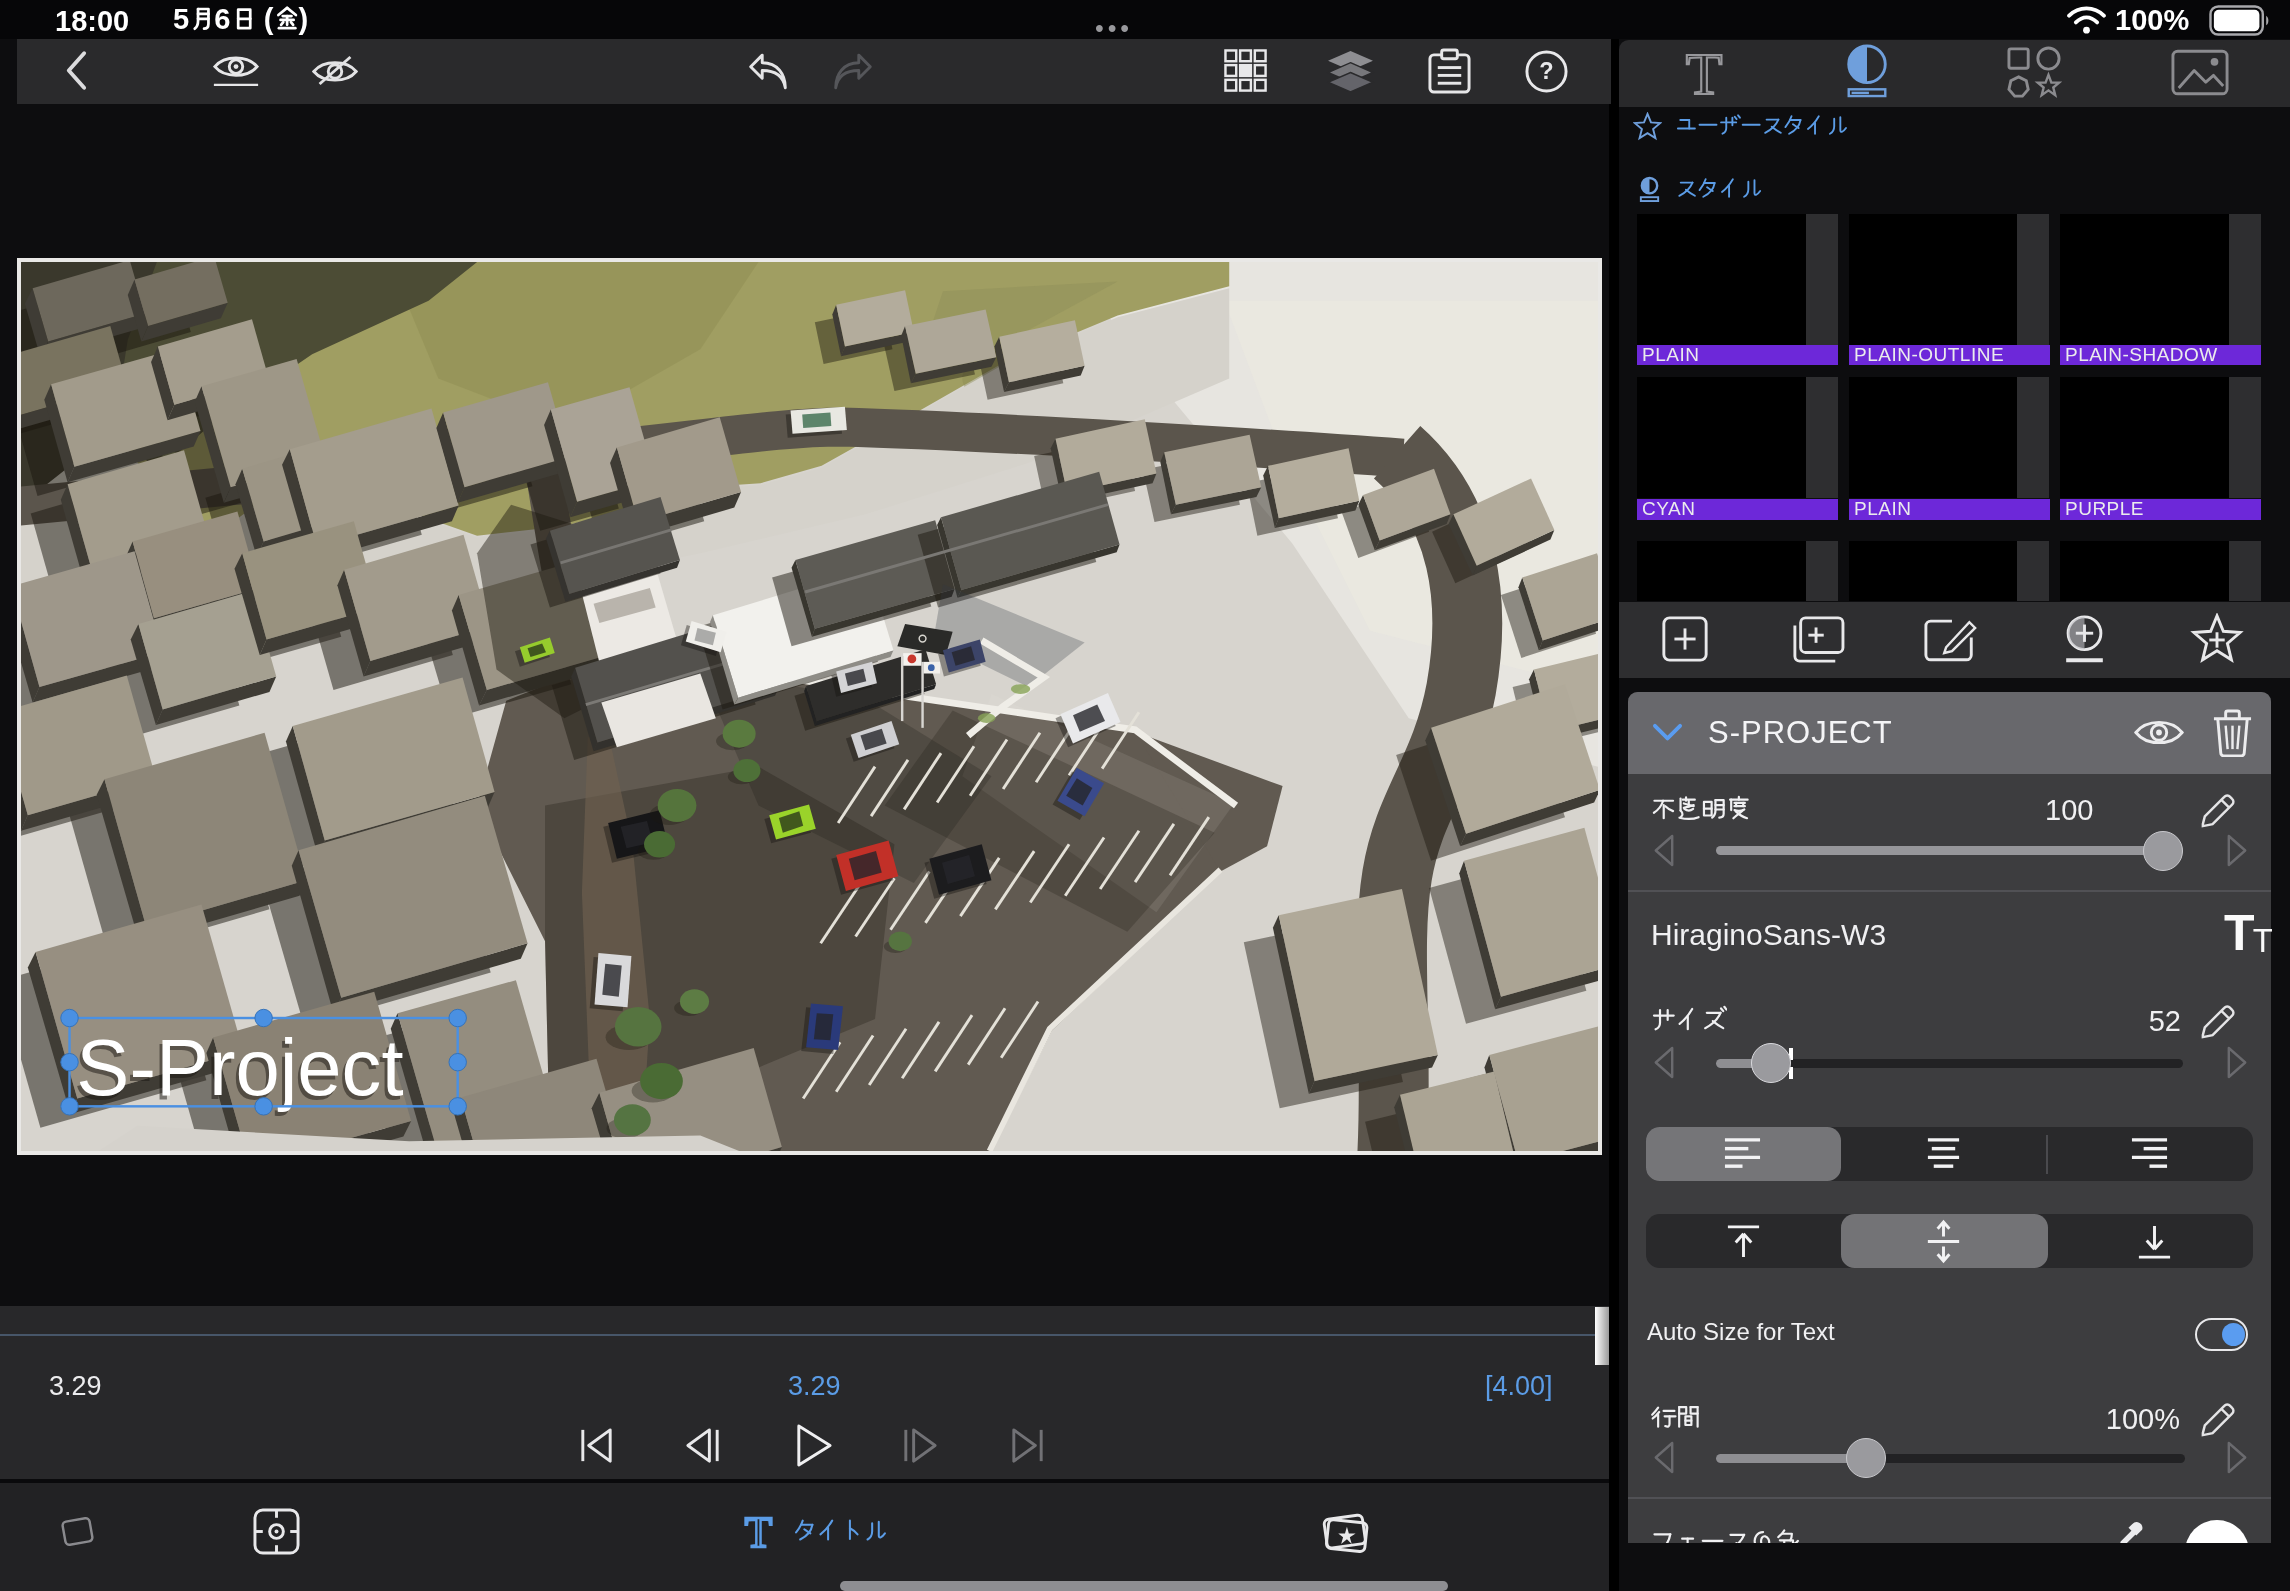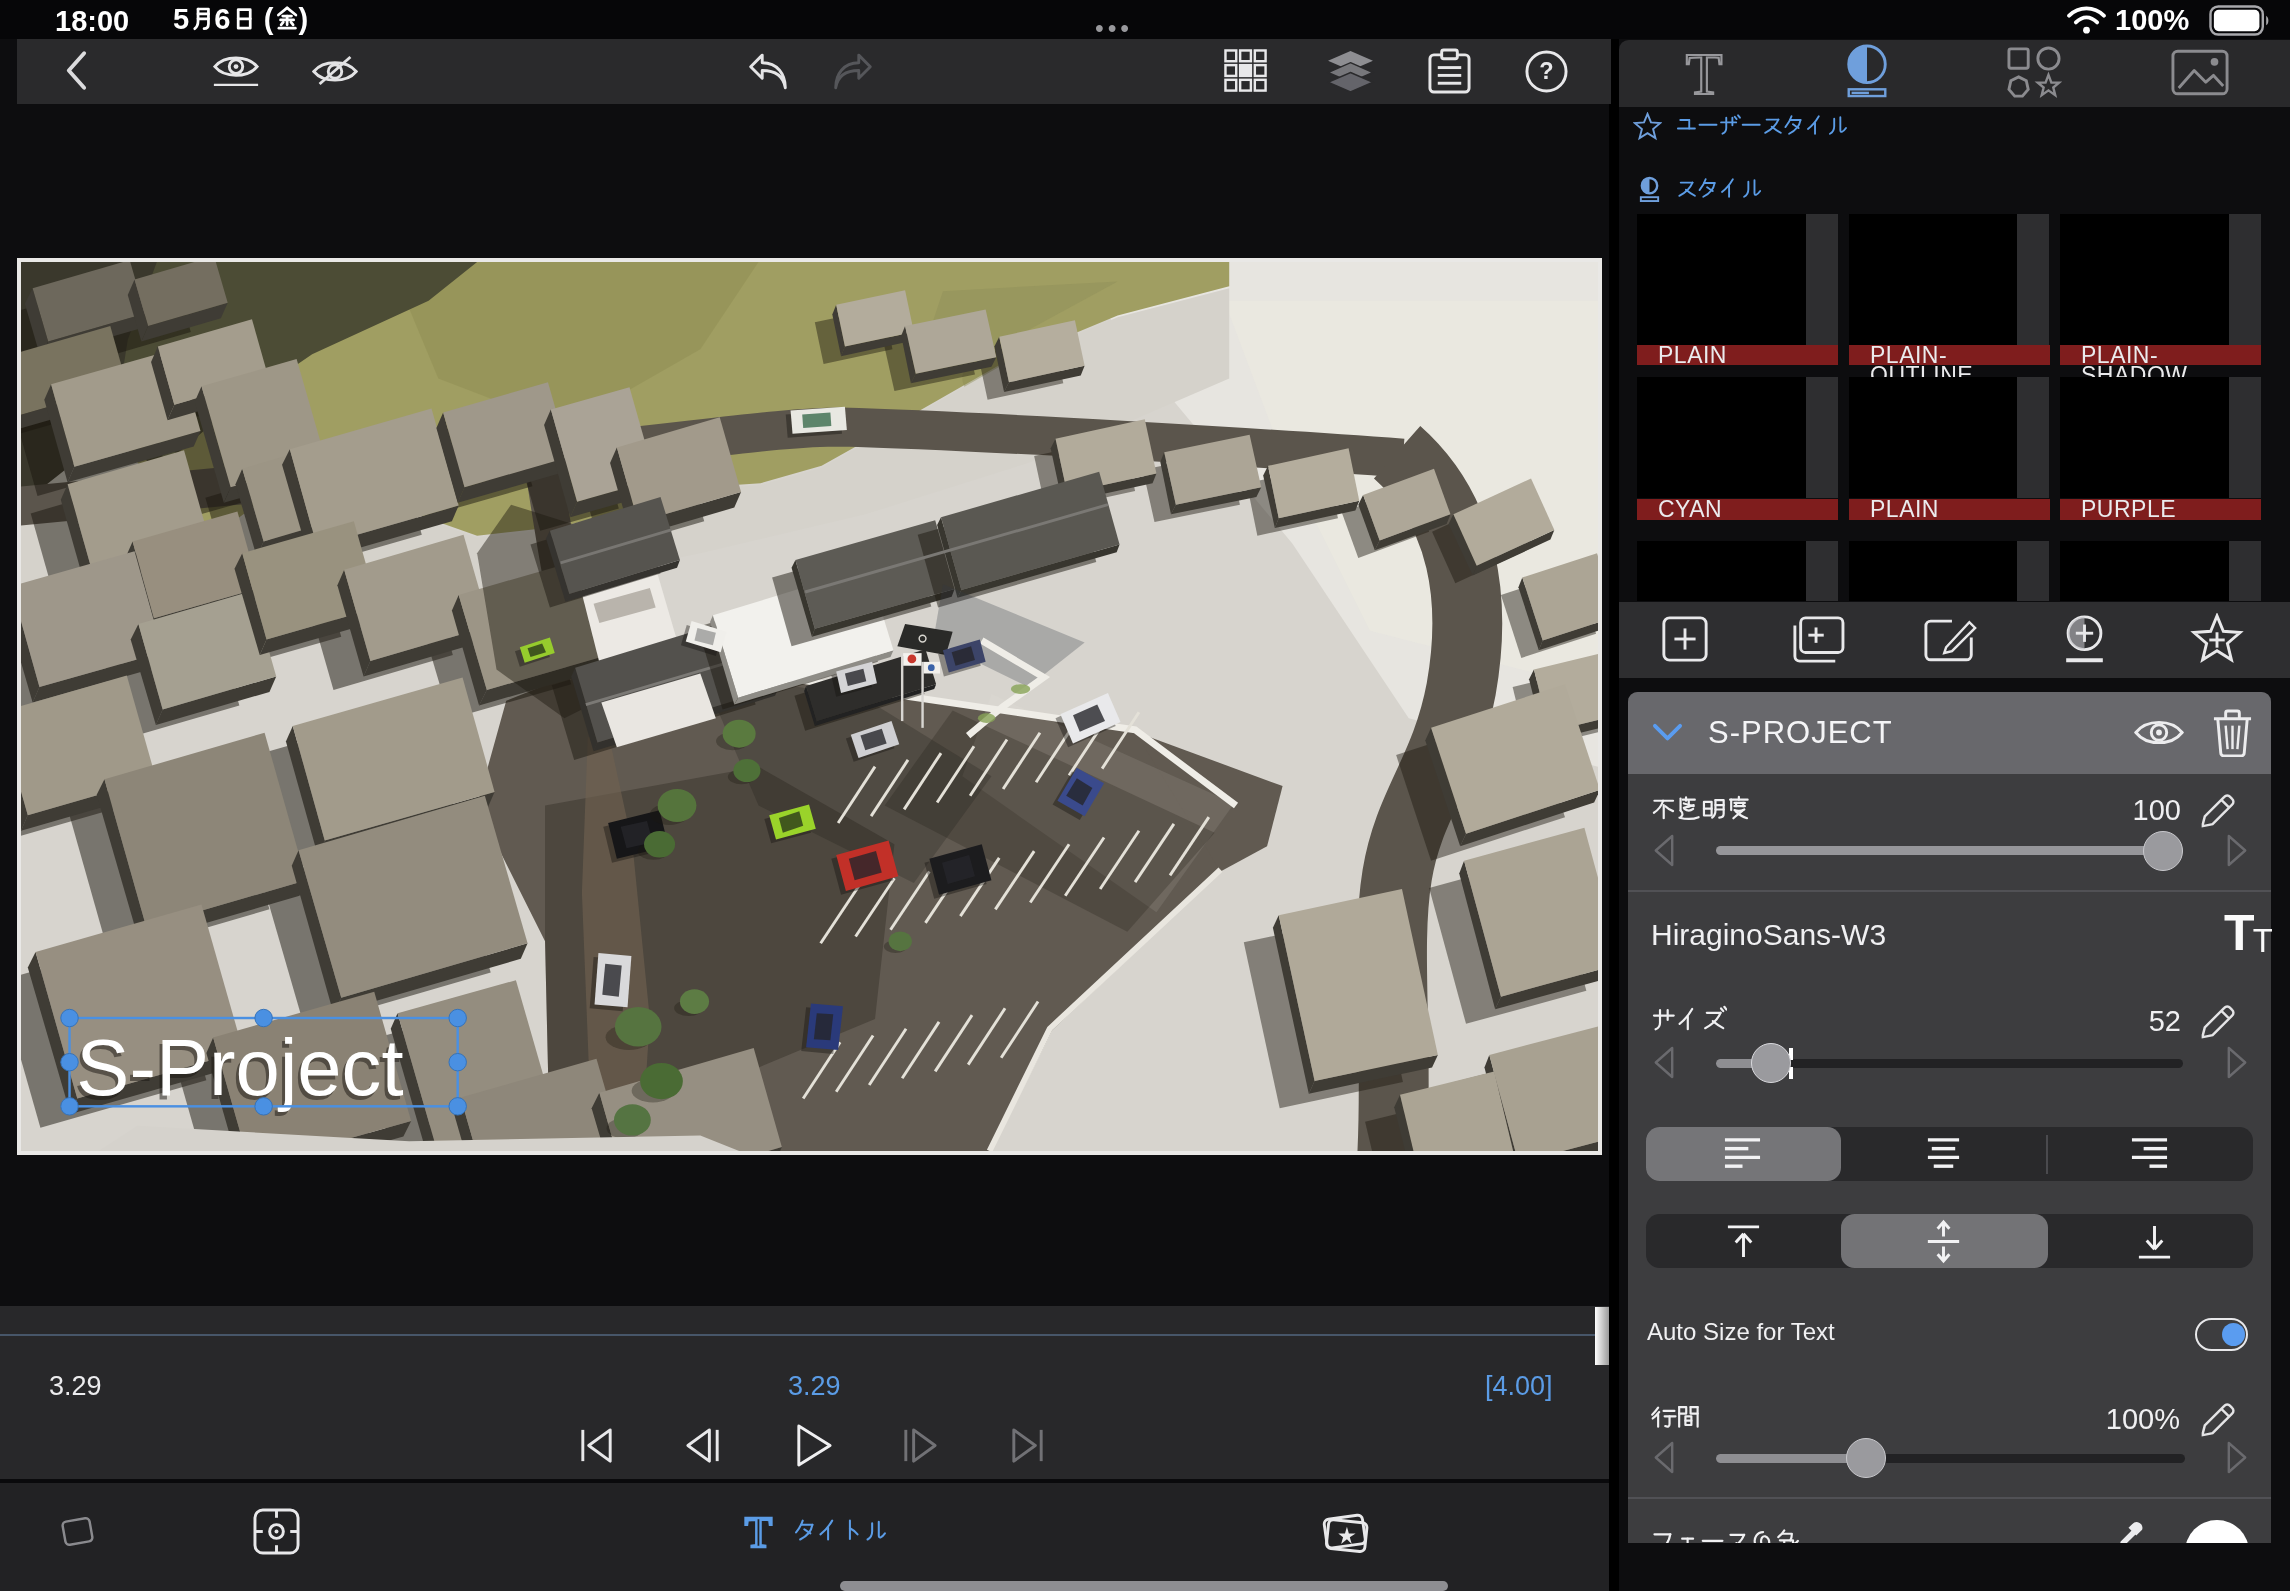--- a/index.html
+++ b/index.html
@@ -1,16 +1,16 @@
 <!DOCTYPE html>
 <html><head><meta charset="utf-8"><style>
 html,body{margin:0;padding:0;background:#000;width:2290px;height:1591px;overflow:hidden;font-family:"Liberation Sans",sans-serif;}
 .abs{position:absolute}
 .ic{position:absolute;display:flex;align-items:center;justify-content:center}
-.lbl{background:#7f1d1d;color:#ebebed;font-size:23px;line-height:20.4px;padding-left:21px;letter-spacing:0.5px;box-sizing:border-box}
+.lbl{background:#6d28d9;color:#ebebed;font-size:19px;line-height:20.4px;padding-left:5px;letter-spacing:0.5px;box-sizing:border-box}
 </style></head>
 <body>
 
 <div class="abs" style="left:0;top:0;width:2290px;height:39px;background:#060608"></div>
 <div class="abs" style="left:55px;top:4.9px;color:#fff;font-size:29px;font-weight:bold">18:00</div>
 <div class="abs" style="left:173px;top:3.9px"><svg width="137" height="33" viewBox="0 0 141 34">
       <text x="0.0" y="25.8" font-family="Liberation Sans" font-size="30px" fill="#ffffff" font-weight="bold">5</text>
       <g transform="translate(16.7,1.2) scale(0.2820)" fill="none" stroke="#ffffff" stroke-width="10" stroke-linecap="round" stroke-linejoin="round">
         <path d="M32 14 H70 V68 C70 80 64 86 54 86"></path>
         <path d="M32 14 V58 C32 72 28 80 20 86"></path>
@@ -783,21 +783,21 @@
         <path d="M22 20 V58"></path>
         <path d="M34 32 H72"></path>
         <path d="M34 44 H72"></path>
         <path d="M40 32 V44"></path>
         <path d="M66 32 V44"></path>
         <path d="M34 58 C44 62 58 62 70 56"></path>
         <path d="M30 88 C44 74 56 68 64 60"></path>
         <path d="M38 62 C50 74 66 84 80 88"></path>
       </g>
     </svg></div>
-<div class="abs" style="left:2045px;top:794px;width:136px;text-align:right;color:#f0f0f2;font-size:29px">100</div>
+<div class="abs" style="left:2045px;top:794px;width:136px;text-align:left;color:#f0f0f2;font-size:29px">100</div>
 <div class="ic" style="left:2197px;top:791px">
     <svg width="39" height="39" viewBox="0 0 40 40" style="">
       <path d="M6 34 L8 26 L28 6 a4 4 0 0 1 6 0 L36 8 a4 4 0 0 1 0 6 L16 34 L6 36 Z M25 9 L33 17" fill="none" stroke="#e4e4e6" stroke-width="2.5"></path>
     </svg>
   </div>
 <div class="ic" style="left:1649px;top:831px">
     <svg width="29" height="39" viewBox="0 0 30 40" style="">
       <path d="M24 5 L7 20 L24 35 Z" fill="none" stroke="#6a6a6e" stroke-width="2.5" stroke-linejoin="round"></path>
     </svg>
   </div>

